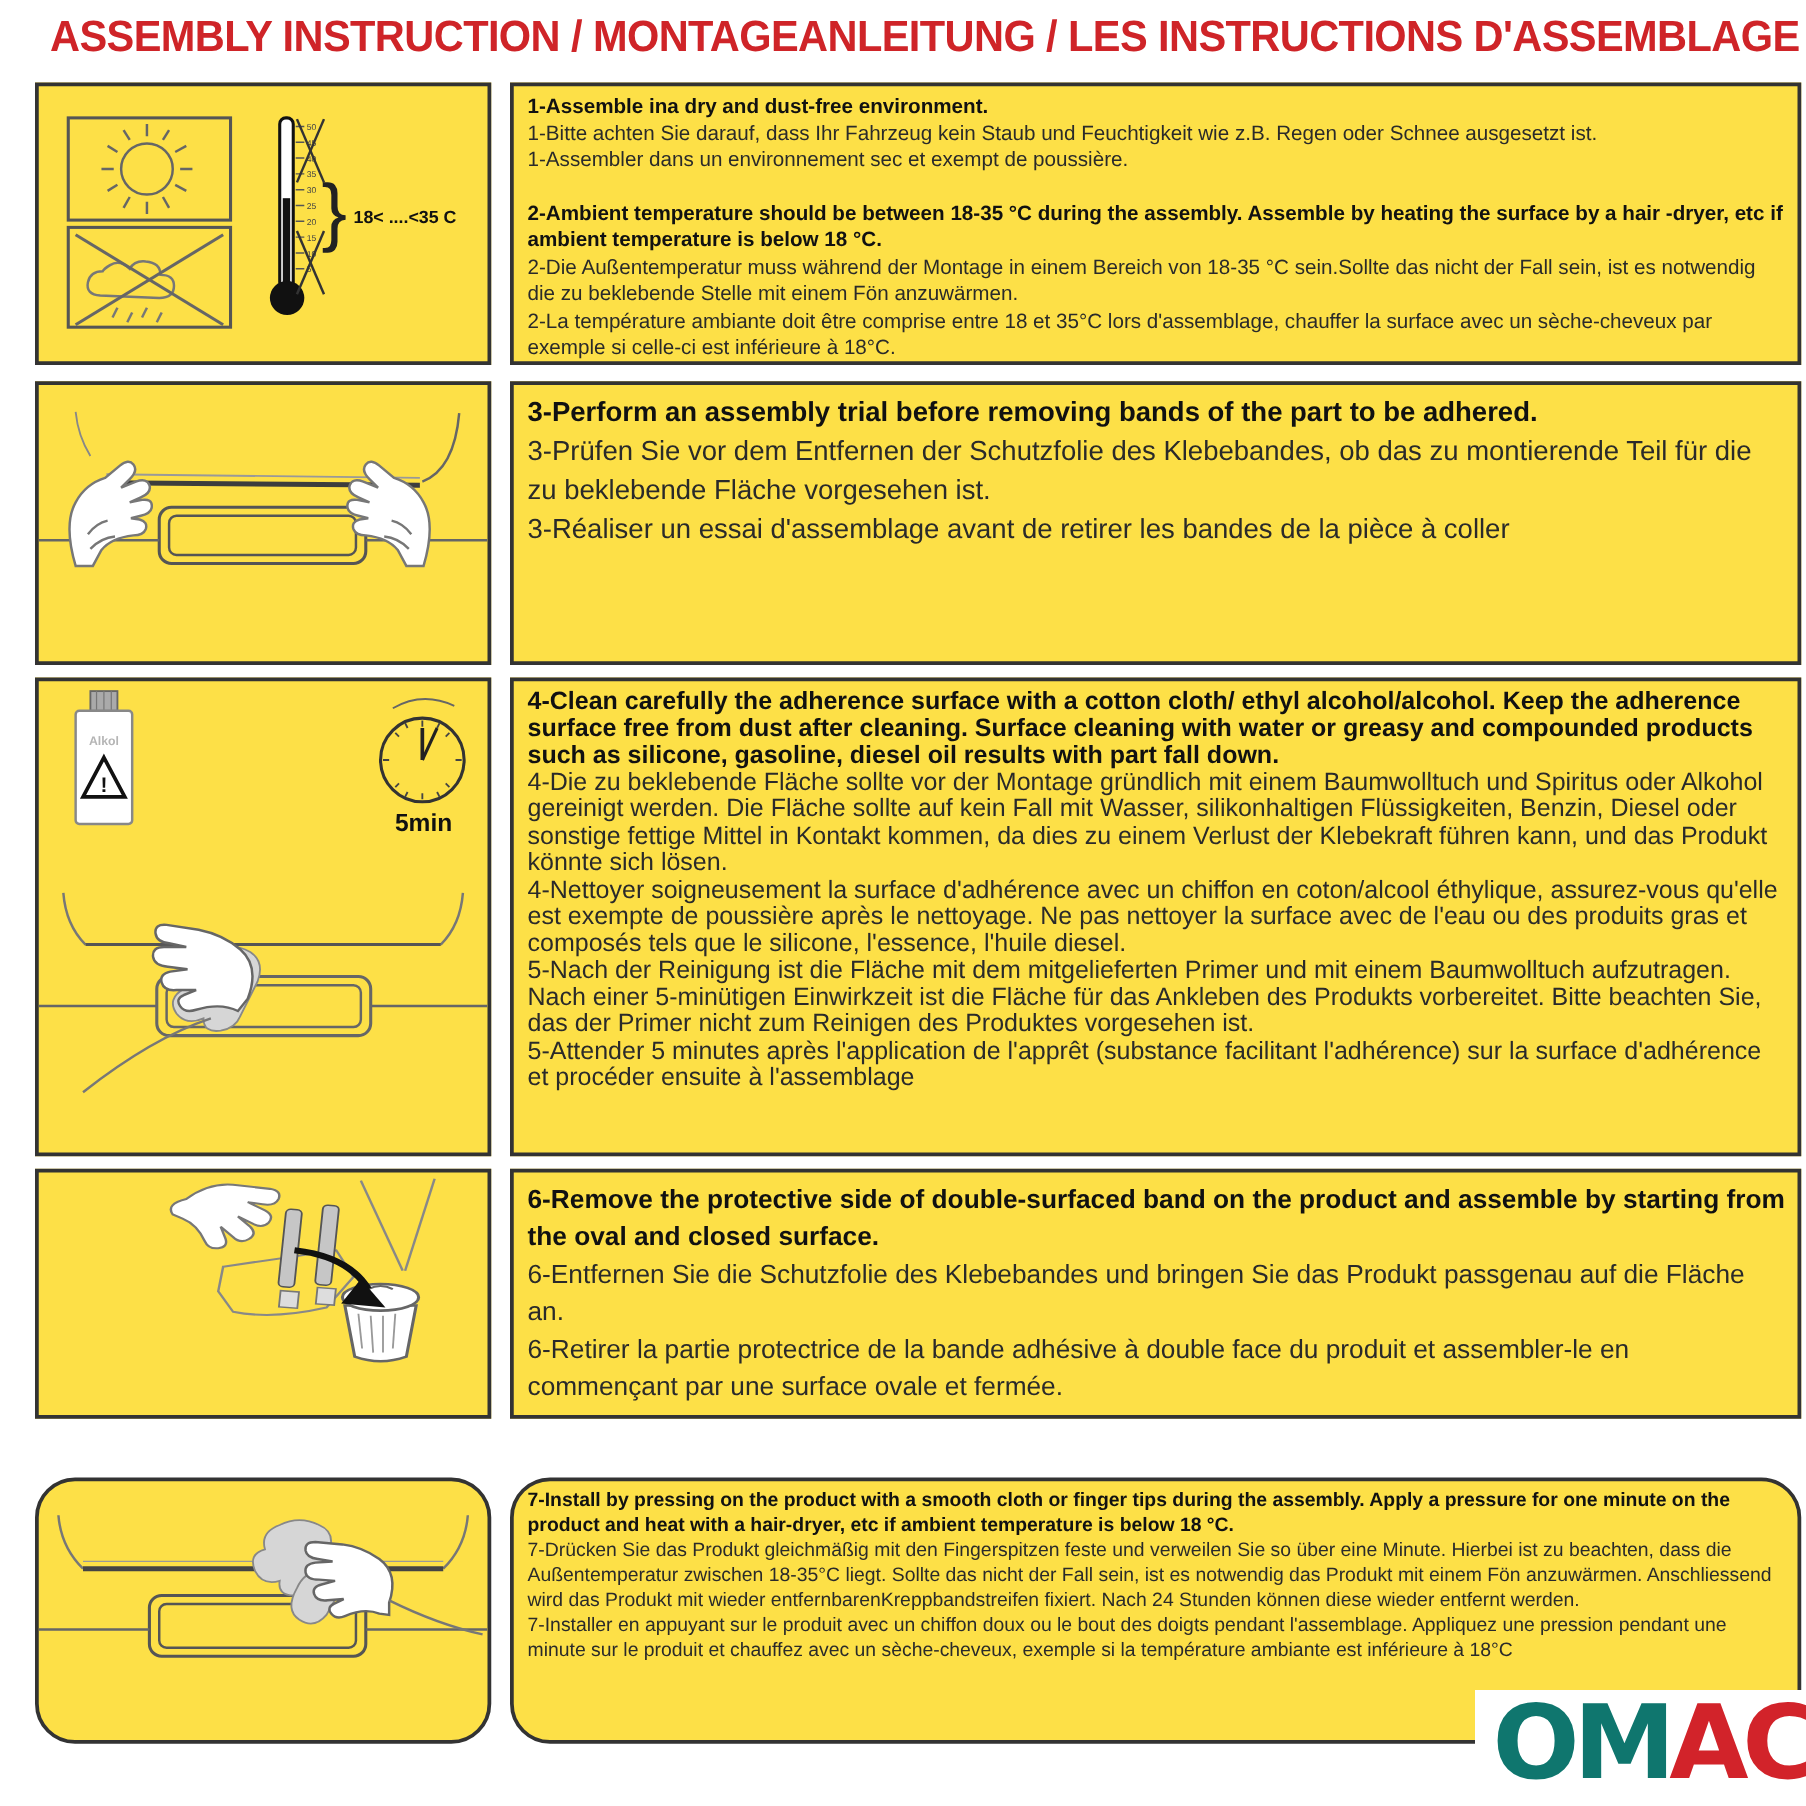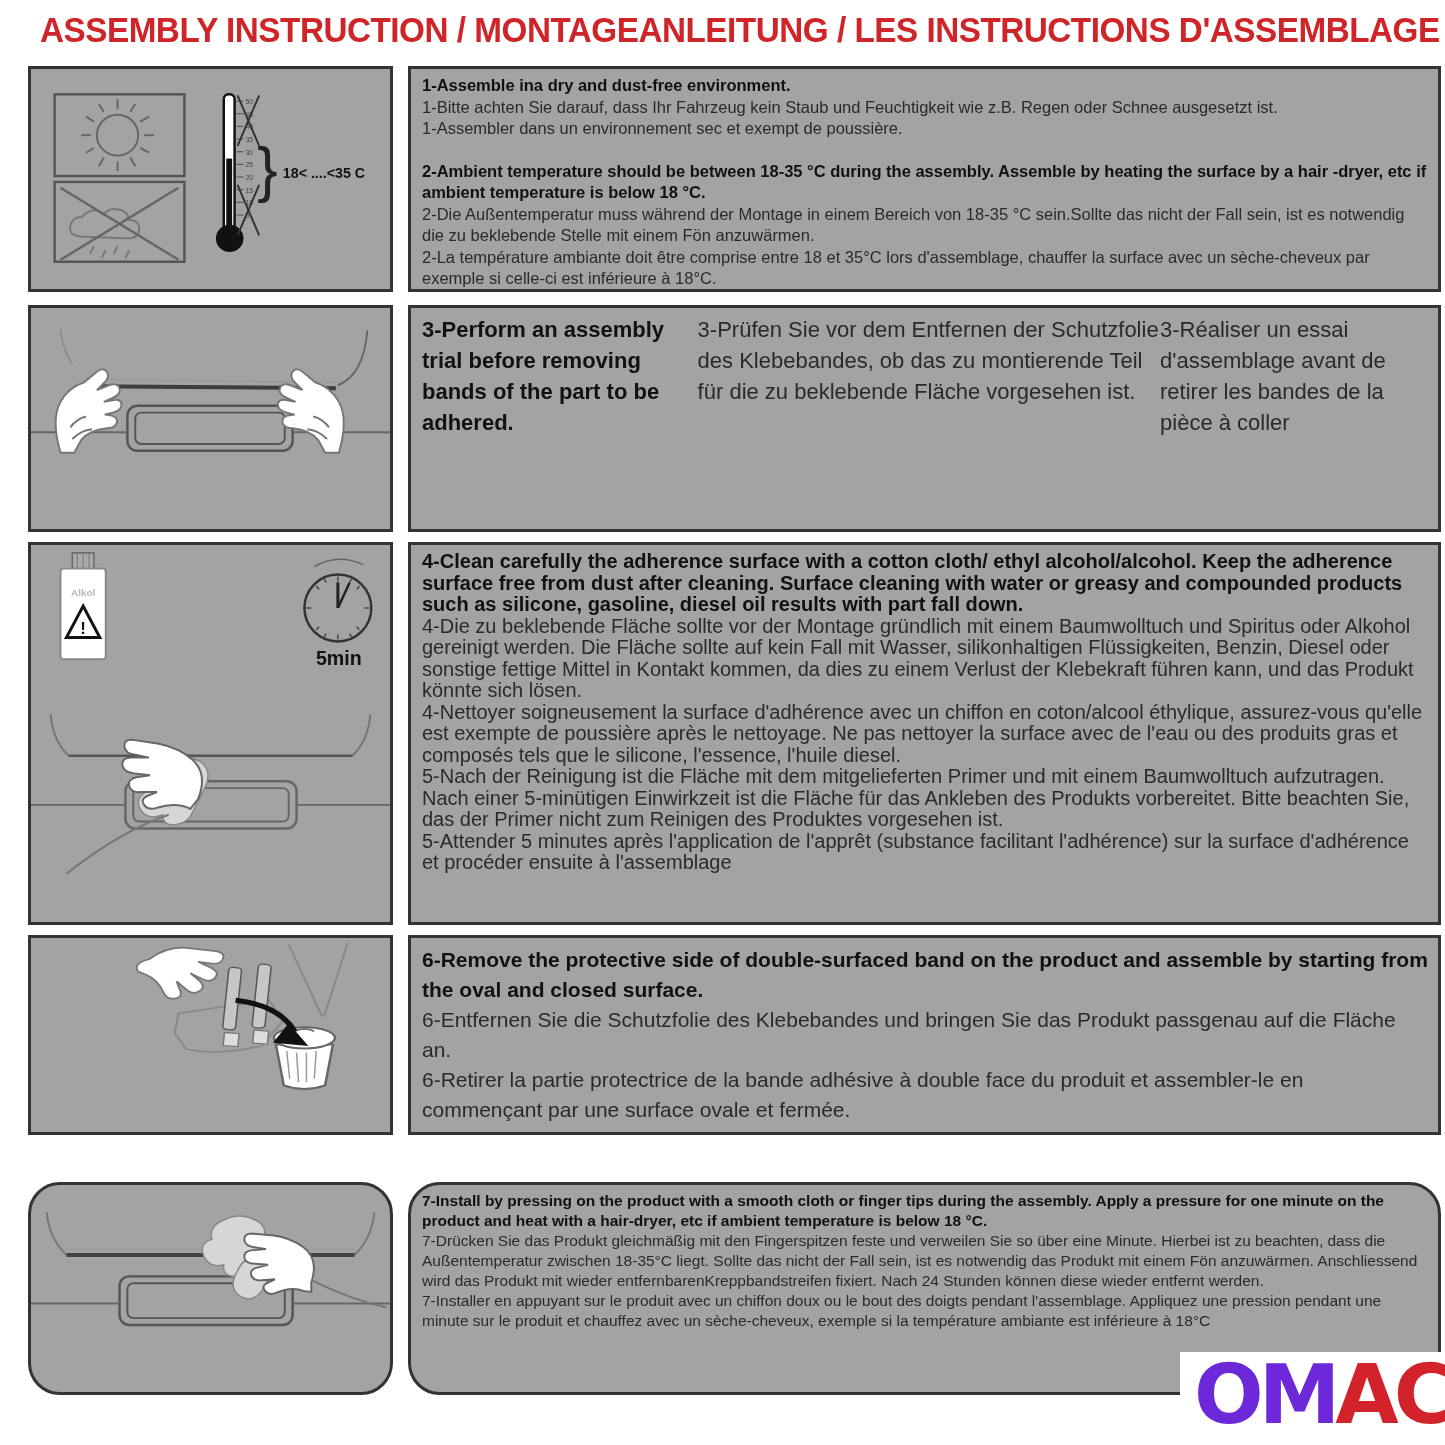--- a/index.html
+++ b/index.html
@@ -1,44 +1,44 @@
 <!DOCTYPE html>
 <html><head>
 <meta charset="utf-8">
 <style>
   html,body{margin:0;padding:0;background:#fff;}
   .page{position:relative;width:1445px;height:1445px;background:#fff;overflow:hidden;
         font-family:"Liberation Sans",sans-serif;color:#222;}
   .doc-title{position:absolute;left:40px;top:10px;font-size:35px;font-weight:bold;
              letter-spacing:-0.5px;transform:scaleX(.95);transform-origin:left top;
              color:#cf2428;white-space:nowrap;}
-  .box{position:absolute;border:3px solid #333;background:#a3a3a3;box-sizing:border-box;}
+  .box{position:absolute;border:3px solid #333;background:#fde047;box-sizing:border-box;}
   .illus{left:28px;width:365px;}
   .text{left:408px;width:1033px;padding:6px 10px 6px 11px;}
   .r1{top:66px;height:226px;}
   .r2{top:305px;height:227px;}
   .r3{top:542px;height:383px;}
   .r4{top:935px;height:200px;}
   .r5{top:1182px;height:213px;border-radius:32px;}
   .text p{margin:0;color:#2a2a2a;}
   .text p.b{font-weight:bold;color:#111;}
   .gap{margin-top:21px !important;}
   .t1 p{font-size:16.5px;line-height:21.5px;}
-  .t2{display:flex;flex-direction:row;justify-content:flex-start;}
+  .t2{display:flex;flex-direction:column;justify-content:flex-start;}
   .t2 p{font-size:22px;line-height:31px;}
   .t3 p{font-size:20px;line-height:21.5px;}
   .t4{display:flex;flex-direction:column;justify-content:center;}
   .t4 p{font-size:21px;line-height:30px;}
   .t5 p{font-size:15.5px;line-height:20px;}
   svg{display:block;width:100%;height:100%;}
   .logo{position:absolute;left:1180px;top:1352px;z-index:5;background:#fff;
         padding:0 0 6px 14px;font-weight:bold;font-size:82px;line-height:86px;
         letter-spacing:-5px;font-family:"DejaVu Sans","Liberation Sans",sans-serif;
         white-space:nowrap;}
-  .logo .lk{color:#6d28d9;}
+  .logo .lk{color:#0f766e;}
   .logo .lr{color:#d2232a;}
 </style>
 </head>
 <body>
 
 <div class="page">
 
   <div class="doc-title">ASSEMBLY INSTRUCTION / MONTAGEANLEITUNG / LES INSTRUCTIONS D'ASSEMBLAGE</div>
 
   <div class="box illus r1">

